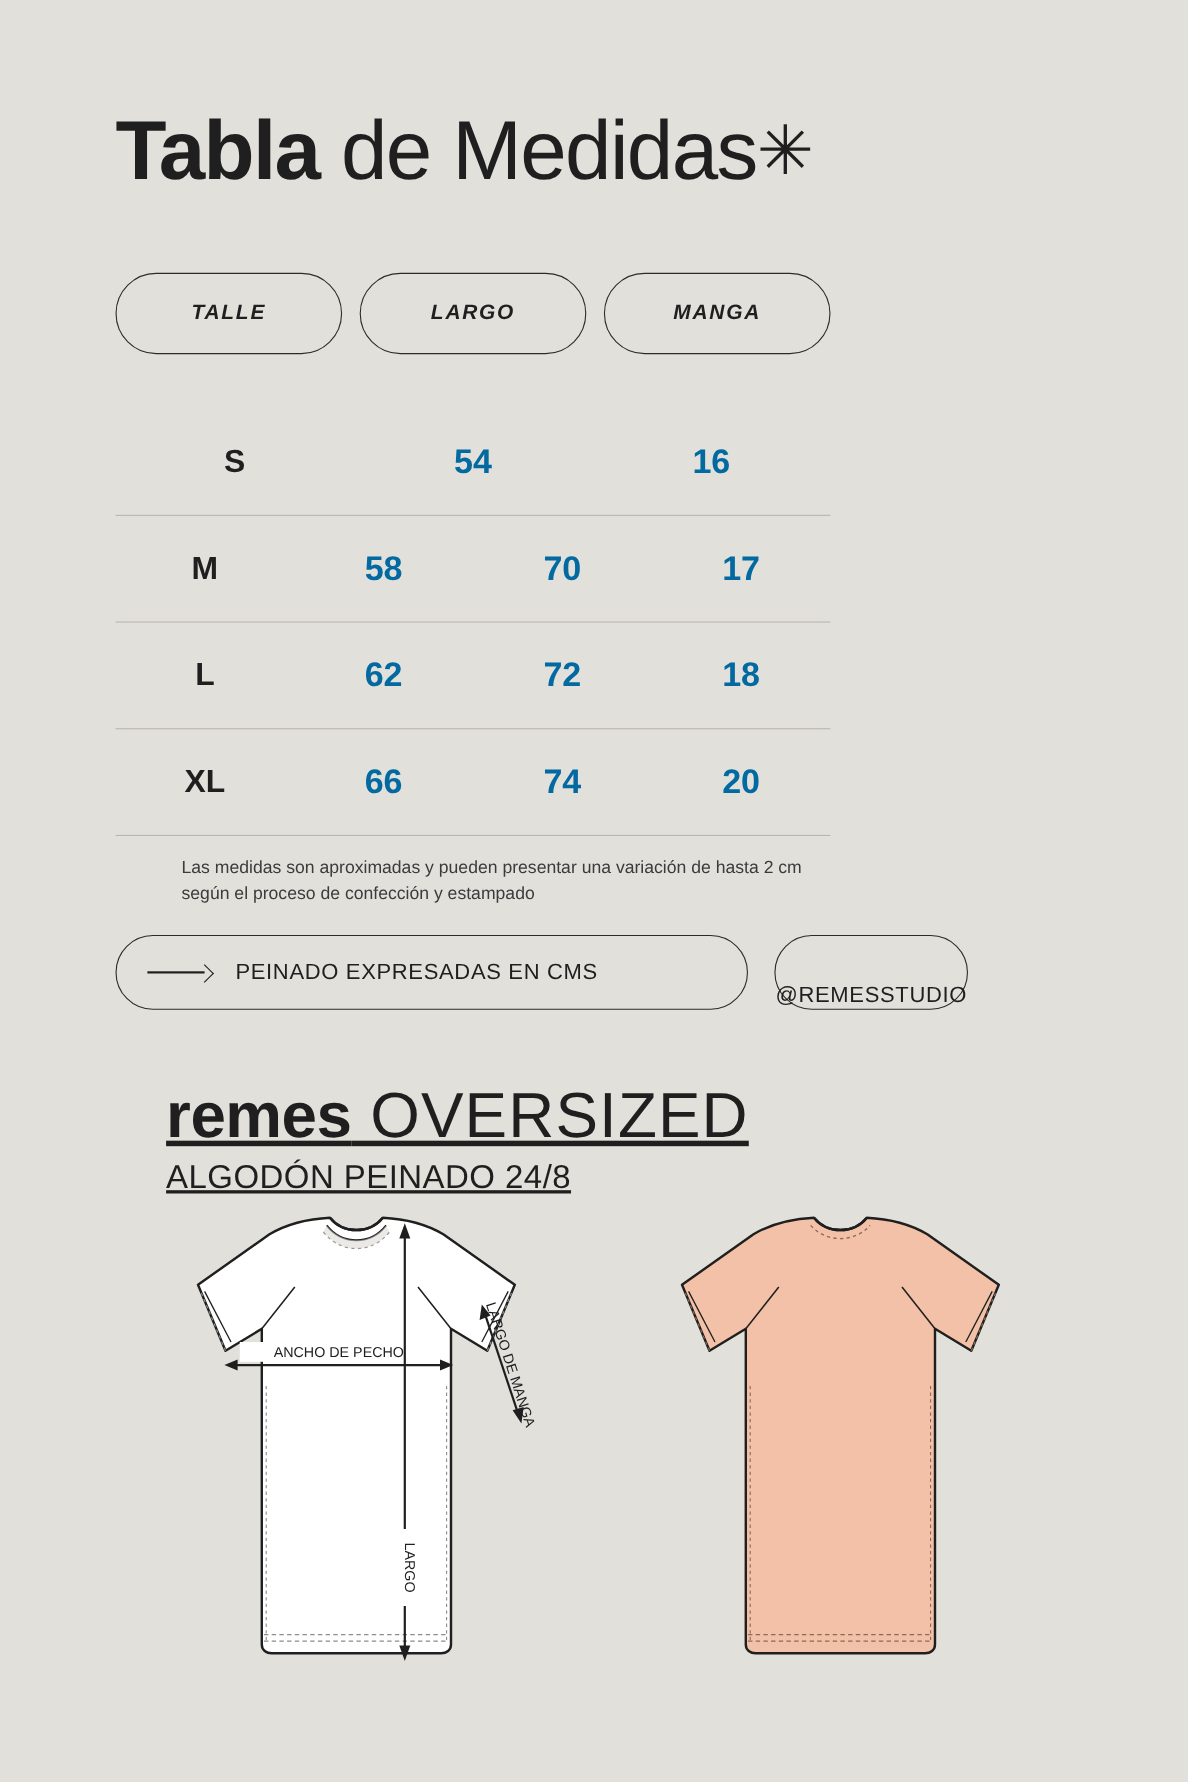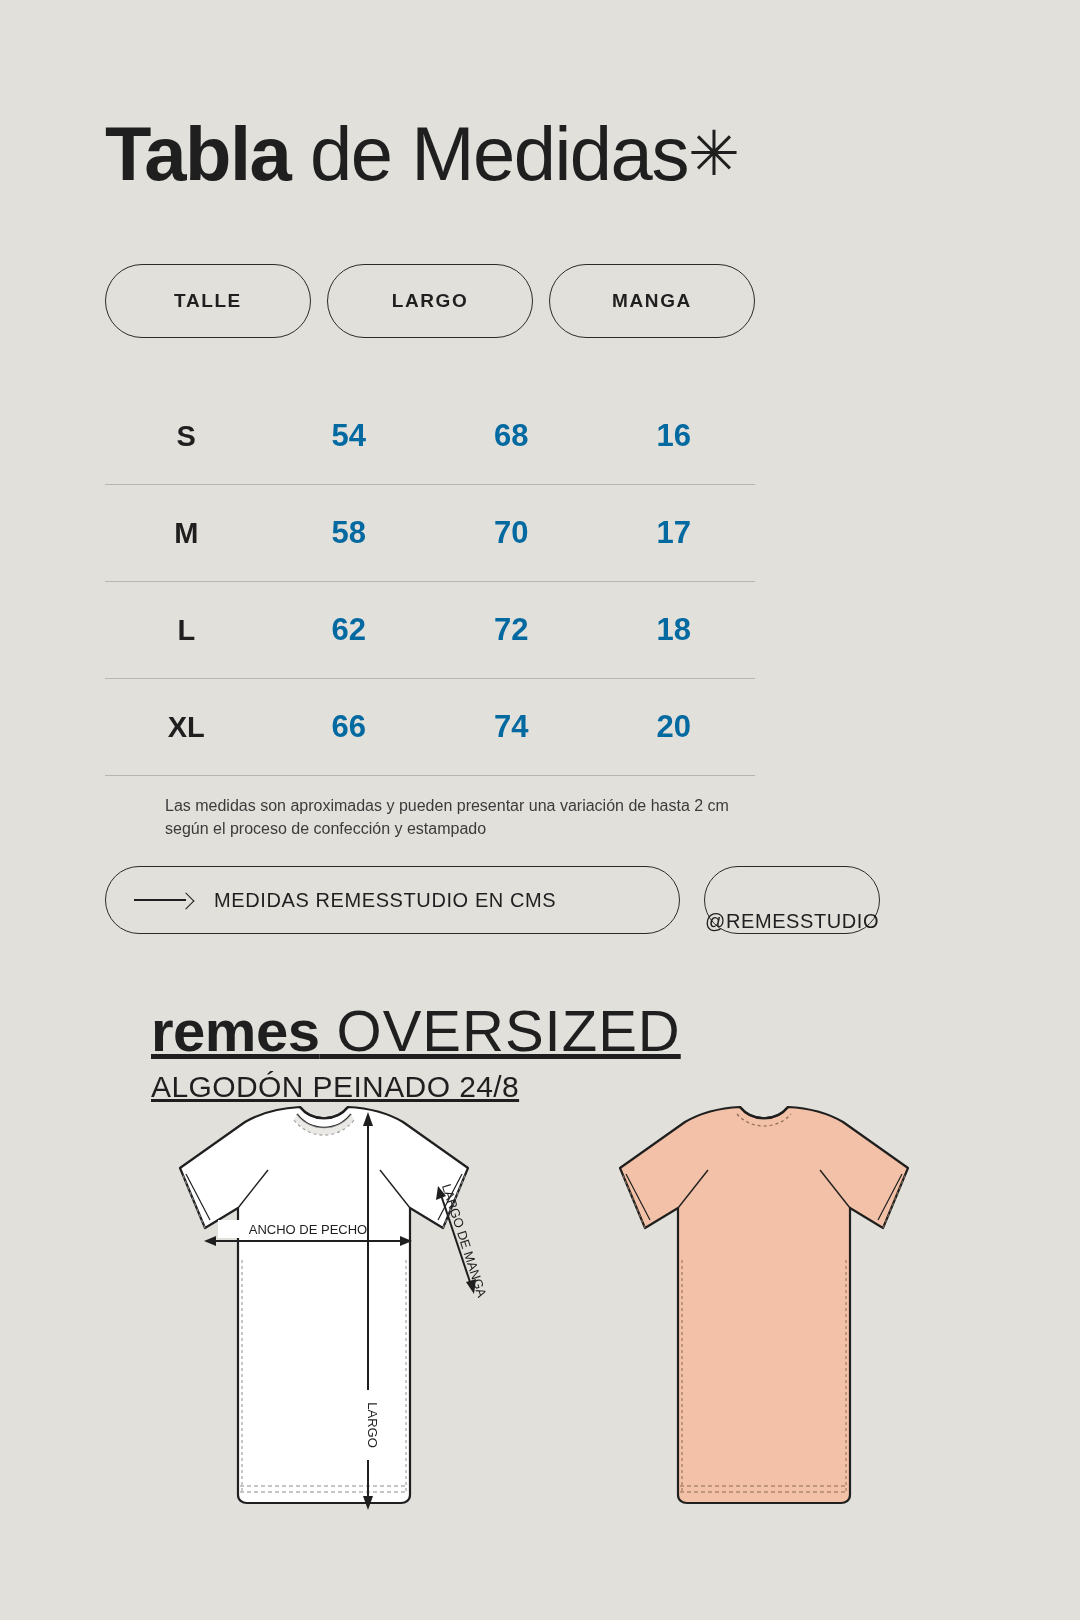--- a/index.html
+++ b/index.html
@@ -13,21 +13,21 @@
     font-family: "Liberation Sans", sans-serif;
     color: #1f1f1f;
     overflow: hidden;
     position: relative;
   }
   .page {
     position: relative;
     width: 860px;
     height: 1620px;
     box-sizing: border-box;
-    padding: 16px 105px;
+    padding: 0 105px;
   }
 
   
   .title-row {
     display: flex;
     align-items: center;
     justify-content: space-between;
     padding-top: 100px;
   }
   .title {
@@ -48,20 +48,21 @@
     font-weight: 400;
     margin-right: 18px;
     color: #1f1f1f;
   }
 
   
   .pill-row {
     display: flex;
     gap: 16px;
     margin-top: 72px;
+    font-style: italic;
   }
   .pill {
     flex: 1 1 0;
     height: 72px;
     border: 1.6px solid #2b2b2b;
     border-radius: 40px;
     display: flex;
     align-items: center;
     justify-content: center;
     font-size: 19px;
@@ -209,21 +210,20 @@
   <div class="pill-row">
     <div class="pill">TALLE</div>
     <div class="pill">LARGO</div>
     <div class="pill">MANGA</div>
   </div>
 
   <div class="table">
     <div class="trow">
       <div class="cell size">S</div>
       <div class="cell">54</div>
-      <div class="cell">68</div>
       <div class="cell">16</div>
     </div>
     <div class="trow">
       <div class="cell size">M</div>
       <div class="cell">58</div>
       <div class="cell">70</div>
       <div class="cell">17</div>
     </div>
     <div class="trow">
       <div class="cell size">L</div>
@@ -237,21 +237,21 @@
       <div class="cell">74</div>
       <div class="cell">20</div>
     </div>
   </div>
 
   <div class="note">Las medidas son aproximadas y pueden presentar una variación de hasta 2 cm según el proceso de confección y estampado</div>
 
   <div class="bottom-pills">
     <div class="pill-wide pill-cms">
       <span class="arrow-ico"></span>
-      <span>MEDIDAS REMESSTUDIO EN CMS</span>
+      <span>PEINADO EXPRESADAS EN CMS</span>
     </div>
     <div class="pill-wide pill-handle">
       <span>@REMESSTUDIO</span>
     </div>
   </div>
 
   <div class="brand">
     <div class="brand-line1">
       <span class="b">remes</span><span class="l"> OVERSIZED</span>
     </div>

